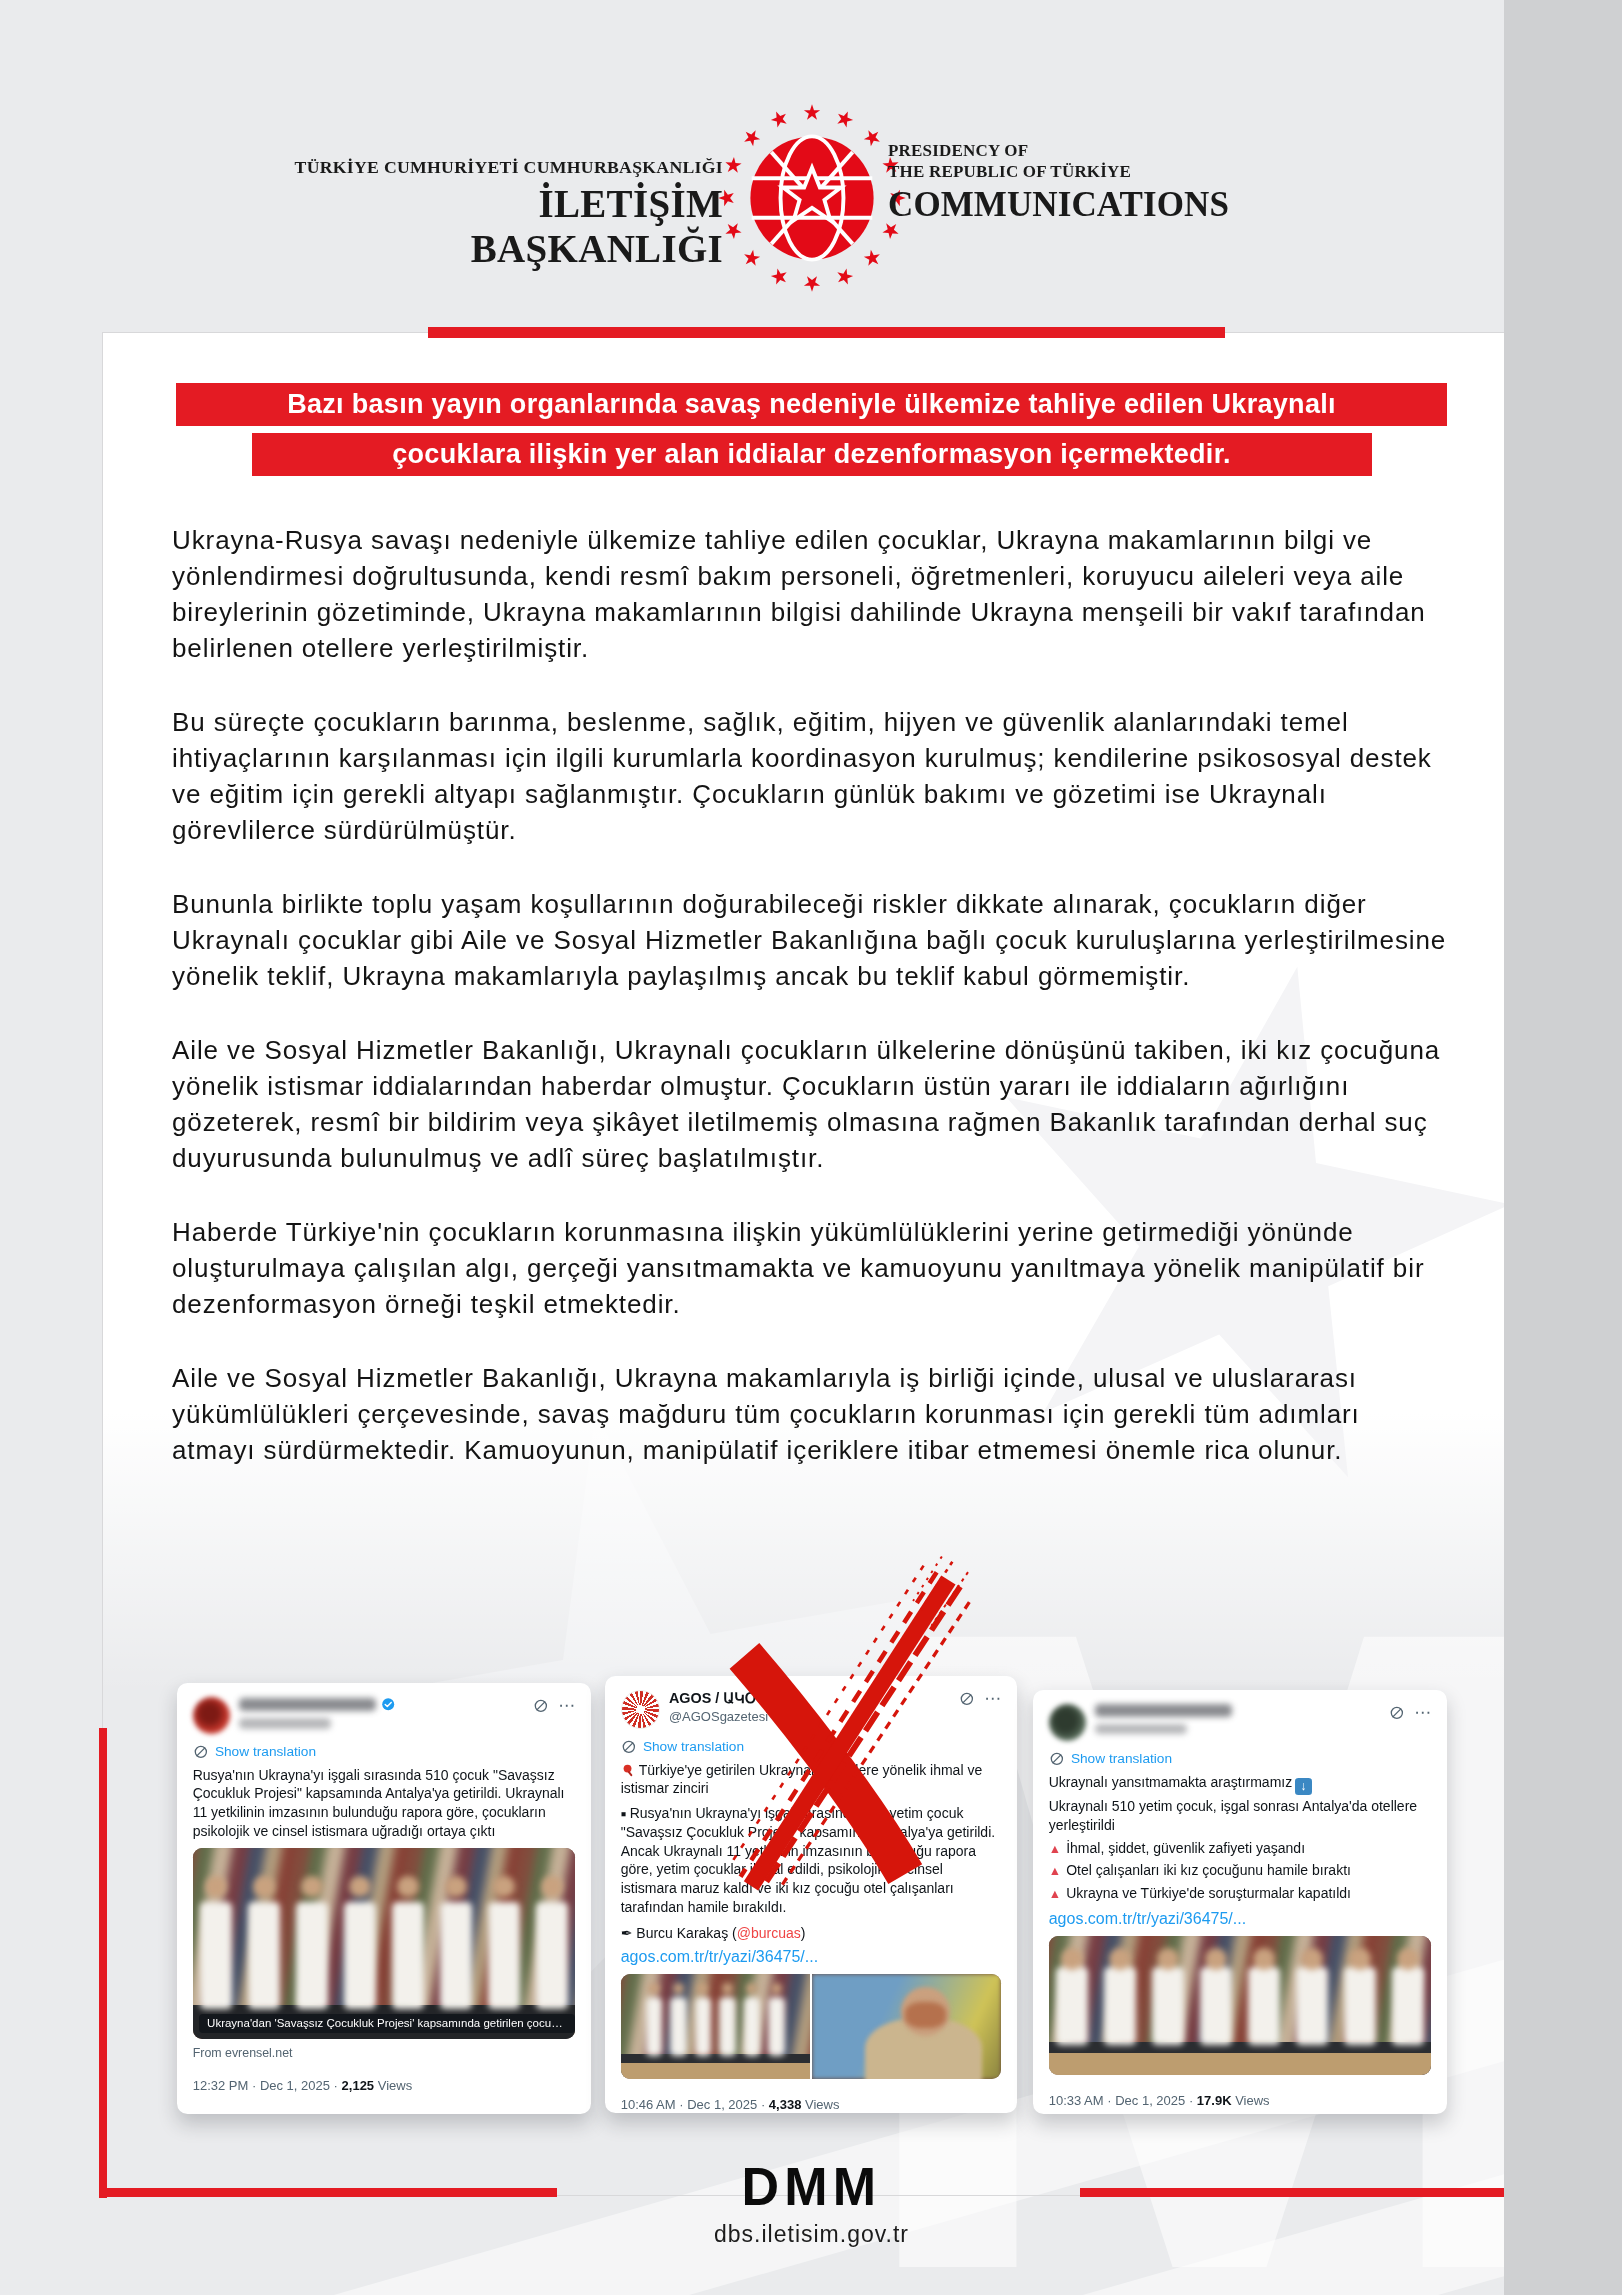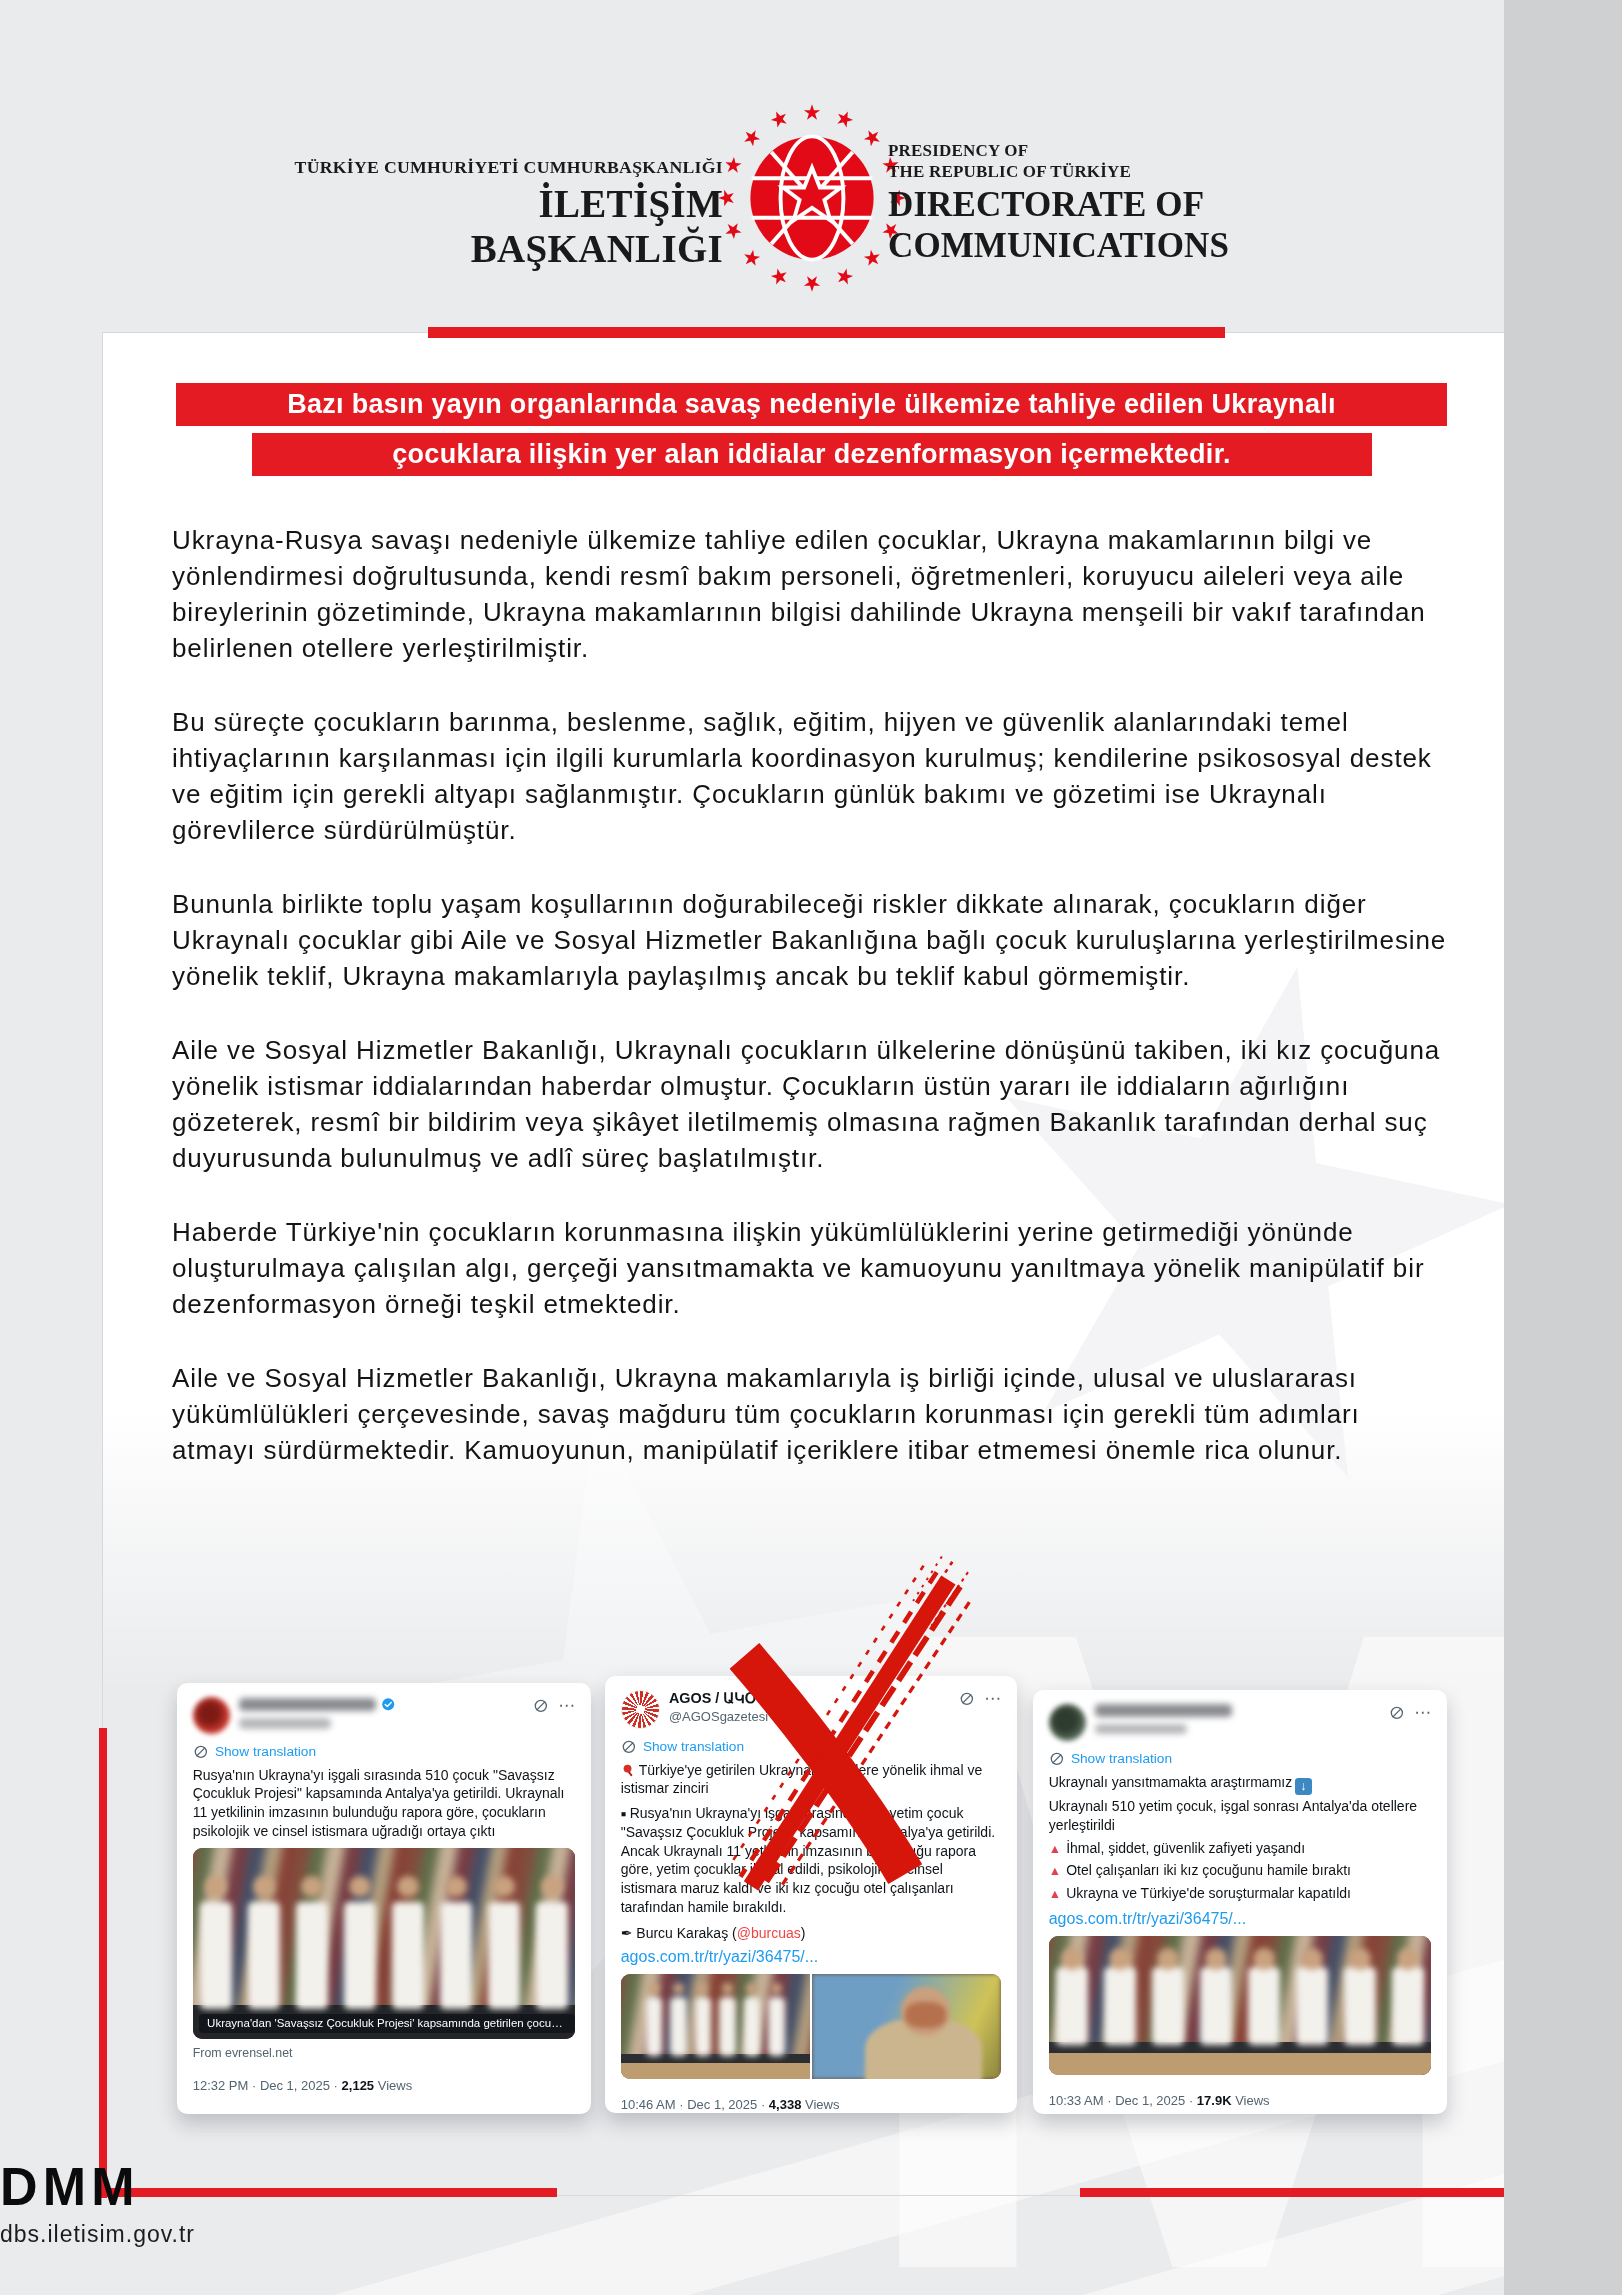--- a/index.html
+++ b/index.html
@@ -121,21 +121,21 @@
   .manhead{position:absolute;left:47%;top:12%;width:26%;padding-top:26%;border-radius:50%;
            background:radial-gradient(circle at 50% 30%,#dba E0 0,#caa07e 60%);
            background:#caa07e;filter:blur(2px);}
   .manbeard{position:absolute;left:49%;top:26%;width:22%;padding-top:14%;border-radius:40%;
             background:#b5714d;filter:blur(2.6px);}
 
   
   .redx{position:absolute;z-index:6;left:688px;top:1546px;width:292px;height:370px;}
 
   
-  .footer{position:absolute;z-index:4;left:0;top:2157px;width:1623px;text-align:left;}
+  .footer{position:absolute;z-index:4;left:0;top:2157px;width:1623px;text-align:center;}
   .dmm{font-size:52px;font-weight:bold;letter-spacing:5.2px;color:#0b0b0b;transform:scaleY(1.02);}
   .dmm-url{font-size:23px;color:#1c1c1c;letter-spacing:1px;margin-top:3.9px;}
 
   .ic{display:inline-block;vertical-align:middle;}
 </style>
 </head>
 <body>
 
 <div id="page">
 
@@ -177,21 +177,20 @@
     <use href="#rs" transform="rotate(247.5) translate(0,-130)"></use>
     <use href="#rs" transform="rotate(270) translate(0,-130)"></use>
     <use href="#rs" transform="rotate(292.5) translate(0,-130)"></use>
     <use href="#rs" transform="rotate(315) translate(0,-130)"></use>
     <use href="#rs" transform="rotate(337.5) translate(0,-130)"></use>
   </svg>
 
   <div class="hdr-right">
     <div class="s">PRESIDENCY OF</div>
     <div class="s">THE REPUBLIC OF TÜRKİYE</div>
-    <div class="b">DIRECTORATE OF</div>
     <div class="b">COMMUNICATIONS</div>
   </div>
 
   <div class="bar-top"></div>
   <div class="card">
     <div class="card-star"></div>
 
     <div class="banner">
       <div class="bx bx1">Bazı basın yayın organlarında savaş nedeniyle ülkemize tahliye edilen Ukraynalı</div>
       <div class="bx bx2">çocuklara ilişkin yer alan iddialar dezenformasyon içermektedir.</div>

